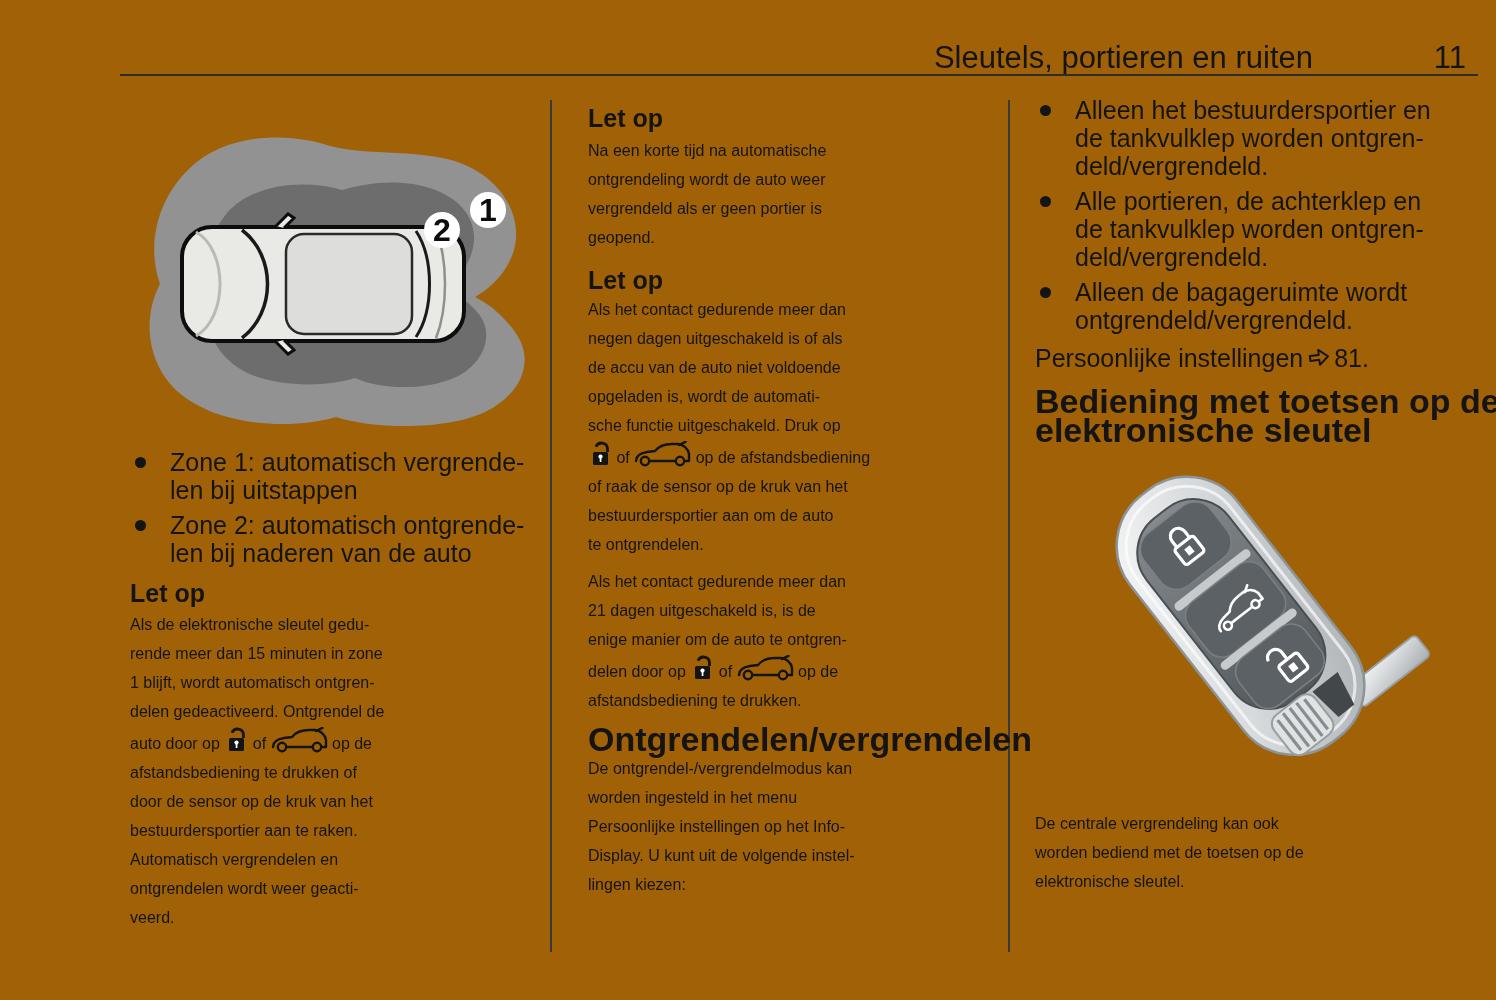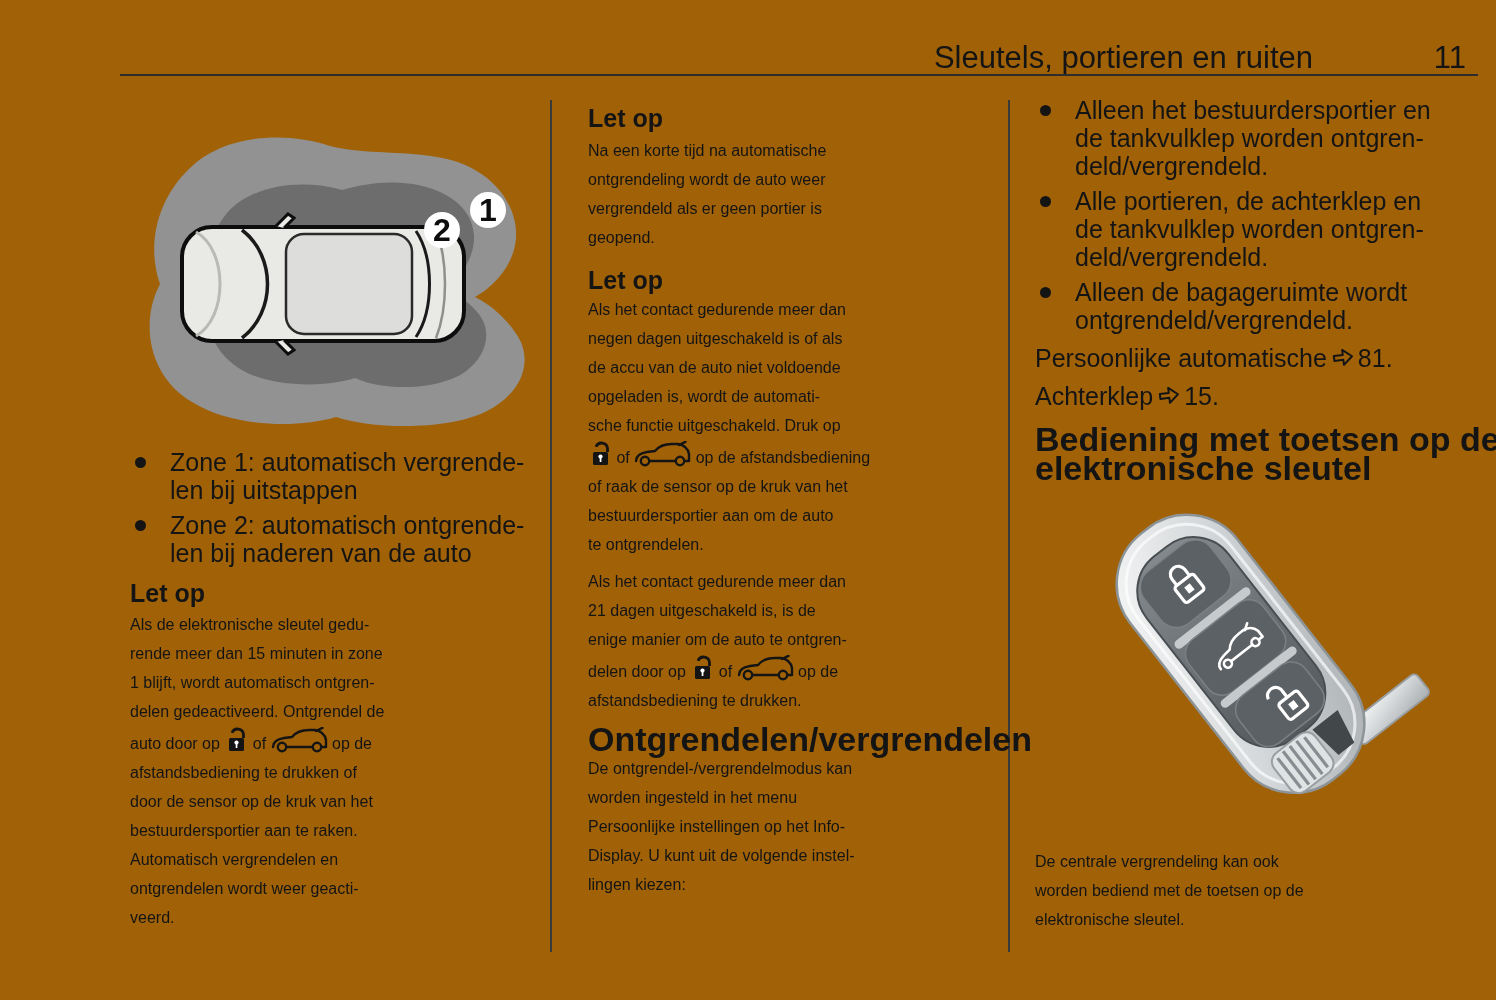--- a/index.html
+++ b/index.html
@@ -219,31 +219,26 @@
       <li>Alleen het bestuurdersportier en
 de tankvulklep worden ontgren-
 deld/vergrendeld.</li>
       <li>Alle portieren, de achterklep en
 de tankvulklep worden ontgren-
 deld/vergrendeld.</li>
       <li>Alleen de bagageruimte wordt
 ontgrendeld/vergrendeld.</li>
     </ul>
 
-    <p class="ref-line"><span>Persoonlijke automatische</span><span class="ref-arrow"><svg width="23" height="25" viewBox="0 0 23 25">
+    <p class="ref-line"><span>Persoonlijke instellingen</span><span class="ref-arrow"><svg width="23" height="25" viewBox="0 0 23 25">
             <g transform="rotate(-7 11 12)">
               <path d="M3 10 H12 V5 L21 12.5 L12 20 V15 H3 Z" fill="none" stroke="#141414" stroke-width="2" stroke-linejoin="round"></path>
             </g>
           </svg></span><span>81.</span></p>
 
-    <p class="ref-line"><span>Achterklep</span><span class="ref-arrow"><svg width="23" height="25" viewBox="0 0 23 25">
-            <g transform="rotate(-7 11 12)">
-              <path d="M3 10 H12 V5 L21 12.5 L12 20 V15 H3 Z" fill="none" stroke="#141414" stroke-width="2" stroke-linejoin="round"></path>
-            </g>
-          </svg></span><span>15.</span></p>
 
     <h2 class="right-sec-h">Bediening met toetsen op de
 elektronische sleutel</h2>
 
     
     <svg class="key-figure" viewBox="0 0 428 340" width="428" height="340">
       <defs>
         <linearGradient id="gSilver" x1="0" y1="0" x2="1" y2="1">
           <stop offset="0" stop-color="#f7f8f8"></stop>
             <stop offset="0.45" stop-color="#d7dadc"></stop>

